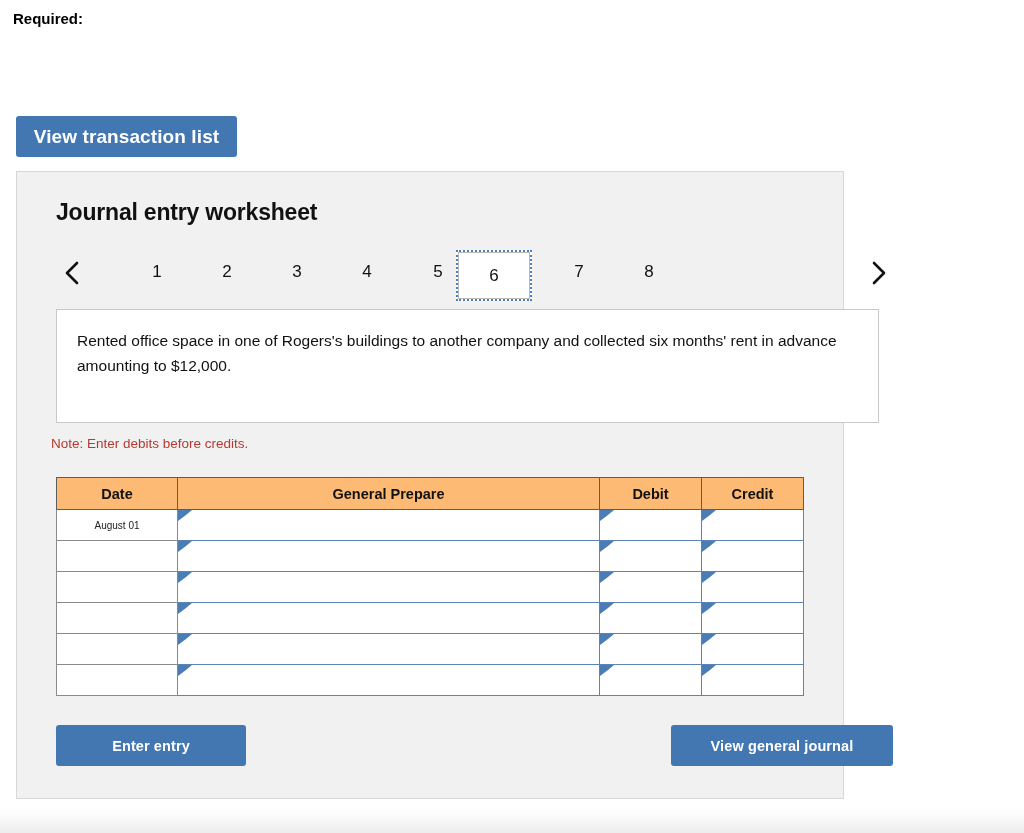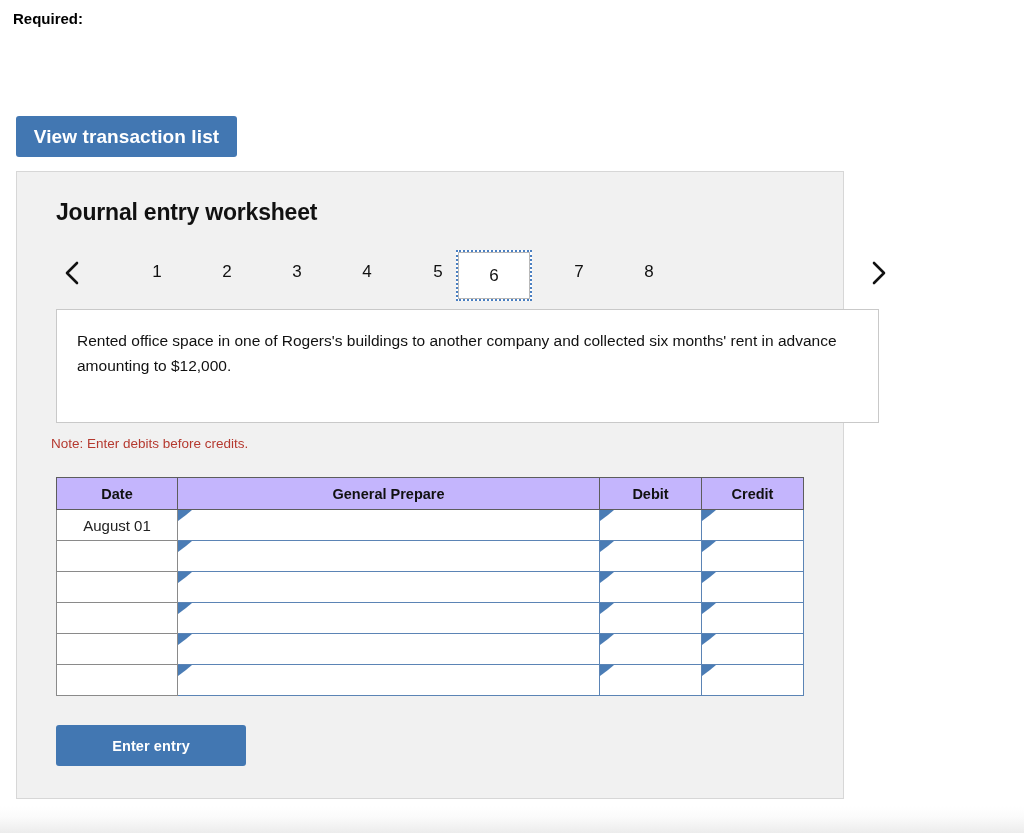--- a/index.html
+++ b/index.html
@@ -153,21 +153,21 @@
   
   .jtable {
     position: absolute;
     left: 39px;
     top: 305px;
     width: 747px;
     border-collapse: collapse;
     table-layout: fixed;
   }
   .jtable th {
-    background: #c4b5fd;
+    background: #fdba74;
     border: 1px solid #5d5d5d;
     height: 32px;
     font-size: 14.5px;
     font-weight: bold;
     color: #111;
     text-align: center;
     padding: 0;
   }
   .col-date  { width: 121px; }
   .col-gj    { width: 422px; }
@@ -176,21 +176,21 @@
 
   .jtable td {
     padding: 0;
     height: 31px;
     border: 1px solid #8a8a8a;
     background: #ffffff;
     vertical-align: middle;
   }
   .cell-date {
     text-align: center;
-    font-size: 15px;
+    font-size: 10px;
     color: #222;
     margin-left: 16px;
   }
   .cell-input {
     position: relative;
     border: 1px solid #5b84b5 !important;
     background: #ffffff;
   }
   .cell-input .marker {
     position: absolute;
@@ -399,16 +399,17 @@
             </td>
           <td class="cell-input">
               <span class="marker"></span>
               <input class="field" type="text" value="" style="">
             </td>
         </tr>
       </tbody>
     </table>
 
     <button class="btn btn-record">Enter entry</button>
+    <button class="btn btn-view-journal">View general journal</button>
   </div>
 
   <div class="page-bottom"></div>
 </div>
 
 </body></html>

